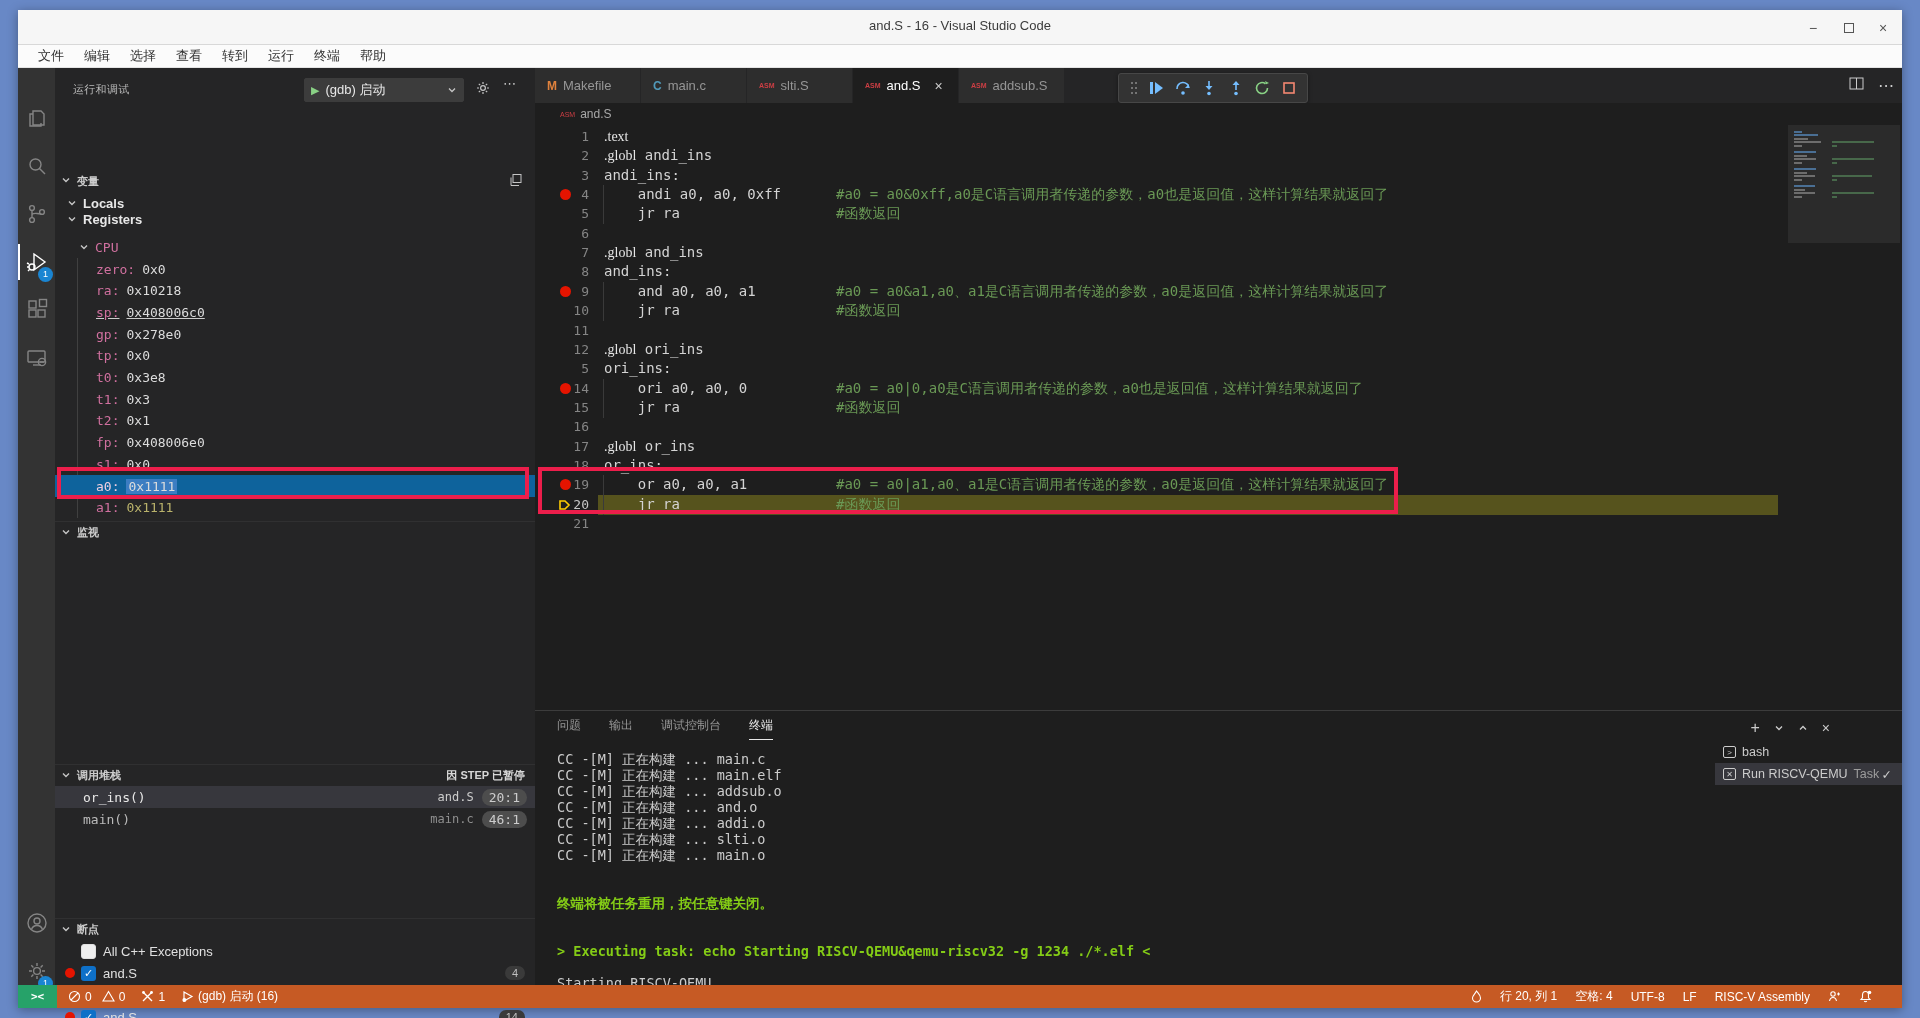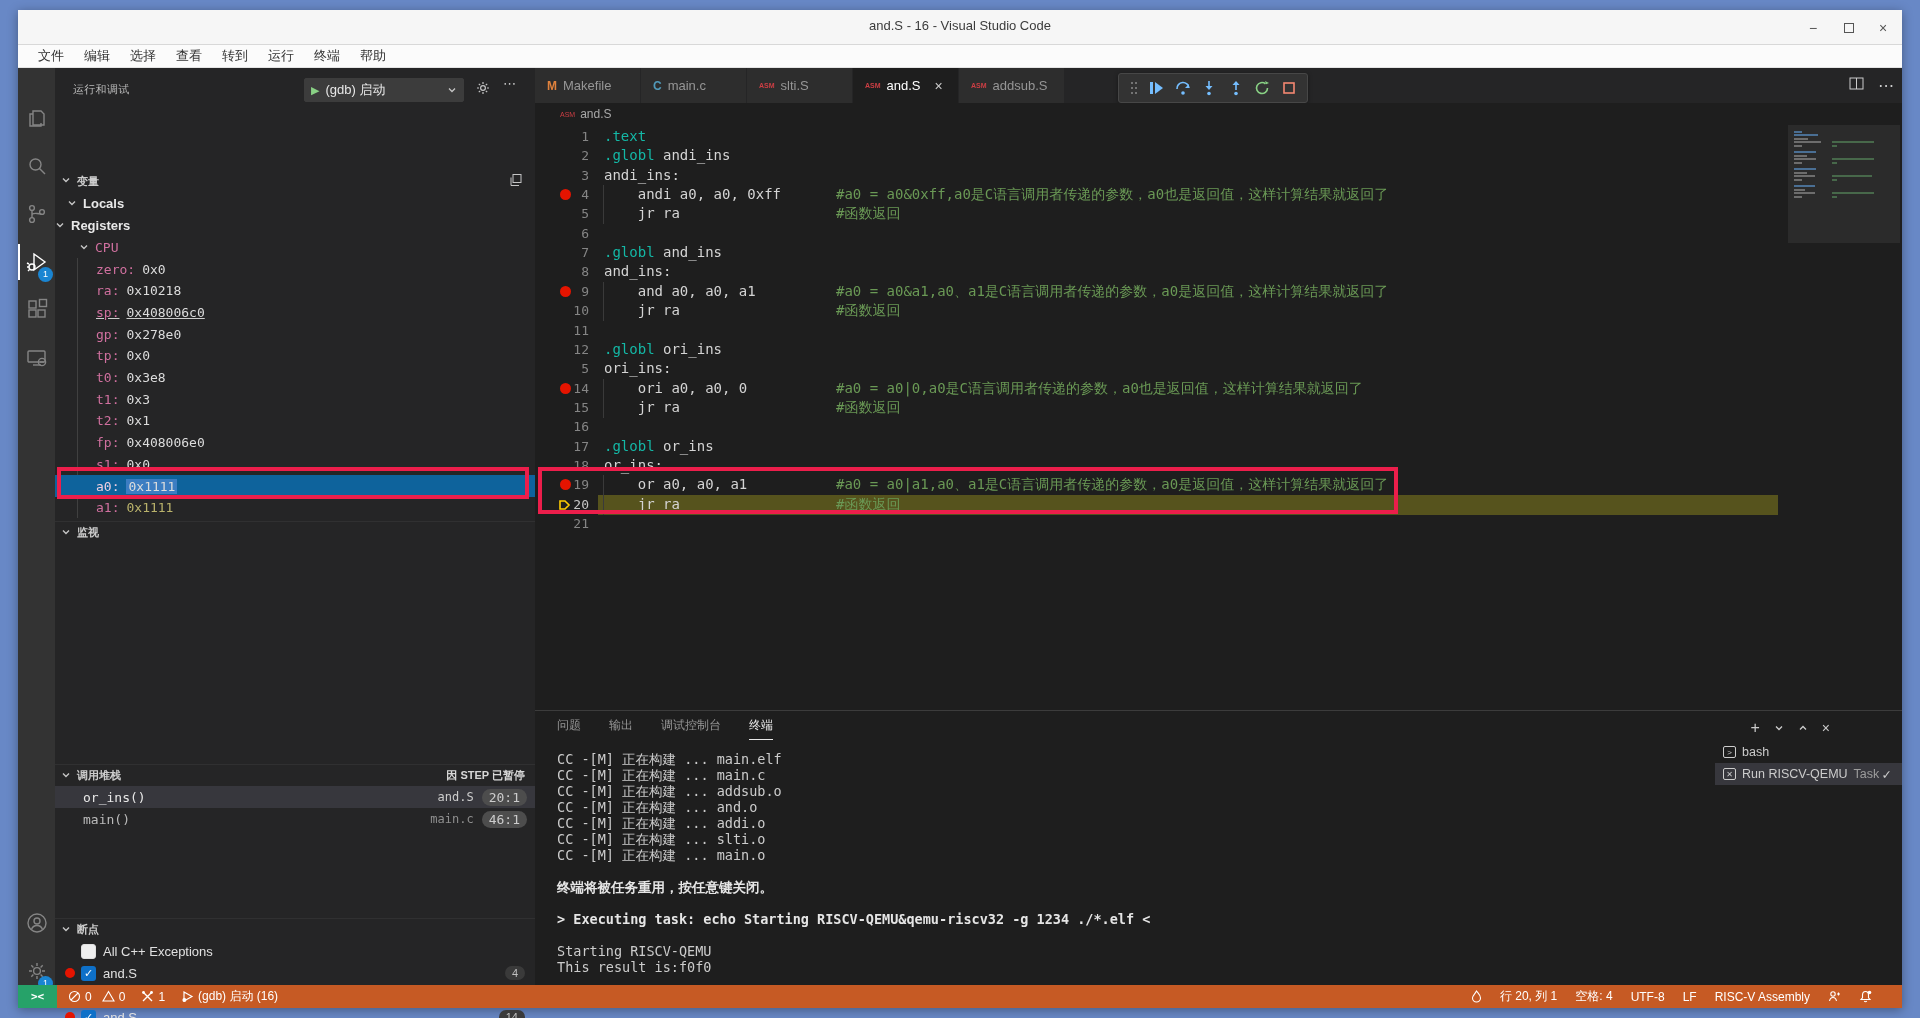--- a/index.html
+++ b/index.html
@@ -74,41 +74,41 @@
 
   #debug-toolbar{position:absolute;left:1100px;top:63px;width:190px;height:30px;background:#333333;border:1px solid #474747;border-radius:3px;box-shadow:0 1px 4px rgba(0,0,0,.4);display:flex;align-items:center;justify-content:space-evenly;}
   #debug-toolbar svg{display:block;}
 
   #code-area{position:absolute;left:517px;top:115px;width:1367px;height:585px;background:#1E1E1E;overflow:hidden;
     font-family:"DejaVu Sans Mono","Liberation Mono",monospace;font-size:14px;}
   .code-line{position:absolute;left:0;width:1367px;height:20px;line-height:19px;}
   .lnum{position:absolute;left:12px;width:42px;text-align:right;color:#858585;font-size:13px;}
   .lnum.cur{color:#C6C6C6;}
   .codeseg{position:absolute;left:69px;white-space:pre;color:#D4D4D4;}
-  .codeseg .dir{color:#14b8a6;}
+  .codeseg .dir{color:#e5e5e5;font-family:Liberation Serif, serif;}
   .cmt{position:absolute;left:301px;white-space:pre;color:#6A9955;}
   .gdot{position:absolute;left:25px;top:4px;width:11px;height:11px;border-radius:50%;background:#E51400;}
   .garrow{position:absolute;left:22px;top:3px;}
   .cur-line-bg{position:absolute;left:63px;width:1180px;height:20px;background:#56531D;}
   .indent-guide{position:absolute;left:68px;top:0;width:1px;height:20px;background:#3A3A3A;}
 
   
   #minimap{position:absolute;left:1253px;top:0;width:112px;height:585px;}
   #minimap-slider{position:absolute;left:0;top:0;width:112px;height:118px;background:rgba(255,255,255,0.06);}
   .mm-bar{position:absolute;height:2px;}
 
   
   #panel{position:absolute;left:517px;top:700px;width:1367px;height:275px;background:#1E1E1E;border-top:1px solid #3C3C3C;color:#CCCCCC;}
   #panel-tabs{position:absolute;left:22px;top:6px;display:flex;gap:28px;font-size:12px;}
   .p-tab{color:#969696;padding-bottom:5px;}
   .p-tab.active{color:#E7E7E7;border-bottom:1px solid #E7E7E7;}
   #panel-actions{position:absolute;right:72px;top:8px;display:flex;gap:14px;color:#CCCCCC;align-items:center;}
   #terminal-out{position:absolute;left:22px;top:40px;width:1100px;font-family:"DejaVu Sans Mono","Liberation Mono",monospace;font-size:13.5px;color:#CCCCCC;}
   .t-line{height:16px;line-height:16px;white-space:pre;}
-  .t-line.bold{font-weight:bold;color:#e5e5e5;}
+  .t-line.bold{font-weight:bold;color:#84cc16;margin-top:16px;}
   #term-list{position:absolute;left:1180px;top:30px;width:187px;font-size:12.5px;}
   .term-row{height:22px;display:flex;align-items:center;padding-left:8px;color:#CCCCCC;}
   .term-row.sel{background:#37373D;}
   .term-row .meta{color:#9D9D9D;margin-left:6px;}
   .term-row .check{margin-left:auto;margin-right:10px;}
   .term-icon{display:inline-block;width:13px;height:12px;border:1px solid #CCCCCC;border-radius:2px;font-size:8px;line-height:11px;text-align:center;margin-right:6px;}
 
   
   #statusbar{position:absolute;left:0;top:975px;width:1884px;height:23px;background:#C65A24;color:#FFFFFF;font-size:12px;}
   #remote-ind{position:absolute;left:0;top:0;width:39px;height:23px;background:#26A269;color:#fff;text-align:center;line-height:23px;font-family:"DejaVu Sans Mono",monospace;font-size:11px;font-weight:bold;}
@@ -231,21 +231,21 @@
               <rect x="4" y="1.5" width="8" height="8" stroke="#C5C5C5" fill="none"></rect>
               <path d="M2 4.5v8h8" stroke="#C5C5C5" fill="none"></path>
             </svg></span>
     </div>
     <div class="tree-row tree-bold" style="top:124px;padding-left:12px">
       <span class="chev" style="margin-right:6px"><svg width="10" height="10" viewBox="0 0 10 10">
               <path d="M2 3.5l3 3 3-3"></path>
             </svg></span>
       <span>Locals</span>
     </div>
-    <div class="tree-row tree-bold" style="top:146px;">
+    <div class="tree-row tree-bold" style="top:140px;padding-left:12px">
       <span class="chev" style="margin-right:6px"><svg width="10" height="10" viewBox="0 0 10 10">
               <path d="M2 3.5l3 3 3-3"></path>
             </svg></span>
       <span>Registers</span>
     </div>
     <div class="tree-row mono" style="top:168px;padding-left:24px">
       <span class="chev" style="margin-right:6px"><svg width="10" height="10" viewBox="0 0 10 10">
               <path d="M2 3.5l3 3 3-3"></path>
             </svg></span>
       <span class="reg-name">CPU</span>
@@ -605,22 +605,22 @@
       <span style="font-size:16px">+</span>
       <span><svg width="10" height="10" viewBox="0 0 10 10">
               <path d="M2 3.5l3 3 3-3" stroke="#CCCCCC" fill="none" stroke-width="1.3"></path>
             </svg></span>
       <span><svg width="10" height="10" viewBox="0 0 10 10">
               <path d="M2 6.5l3-3 3 3" stroke="#CCCCCC" fill="none" stroke-width="1.3"></path>
             </svg></span>
       <span style="font-size:14px">×</span>
     </div>
     <div id="terminal-out">
+          <div class="t-line">CC -[M] 正在构建 ... main.c</div>
           <div class="t-line">CC -[M] 正在构建 ... main.elf</div>
-          <div class="t-line">CC -[M] 正在构建 ... main.c</div>
           <div class="t-line">CC -[M] 正在构建 ... addsub.o</div>
           <div class="t-line">CC -[M] 正在构建 ... and.o</div>
           <div class="t-line">CC -[M] 正在构建 ... addi.o</div>
           <div class="t-line">CC -[M] 正在构建 ... slti.o</div>
           <div class="t-line">CC -[M] 正在构建 ... main.o</div>
           <div class="t-line"> </div>
           <div class="t-line bold">终端将被任务重用，按任意键关闭。</div>
           <div class="t-line"> </div>
           <div class="t-line bold">&gt; Executing task: echo Starting RISCV-QEMU&amp;qemu-riscv32 -g 1234 ./*.elf &lt;</div>
           <div class="t-line"> </div>

